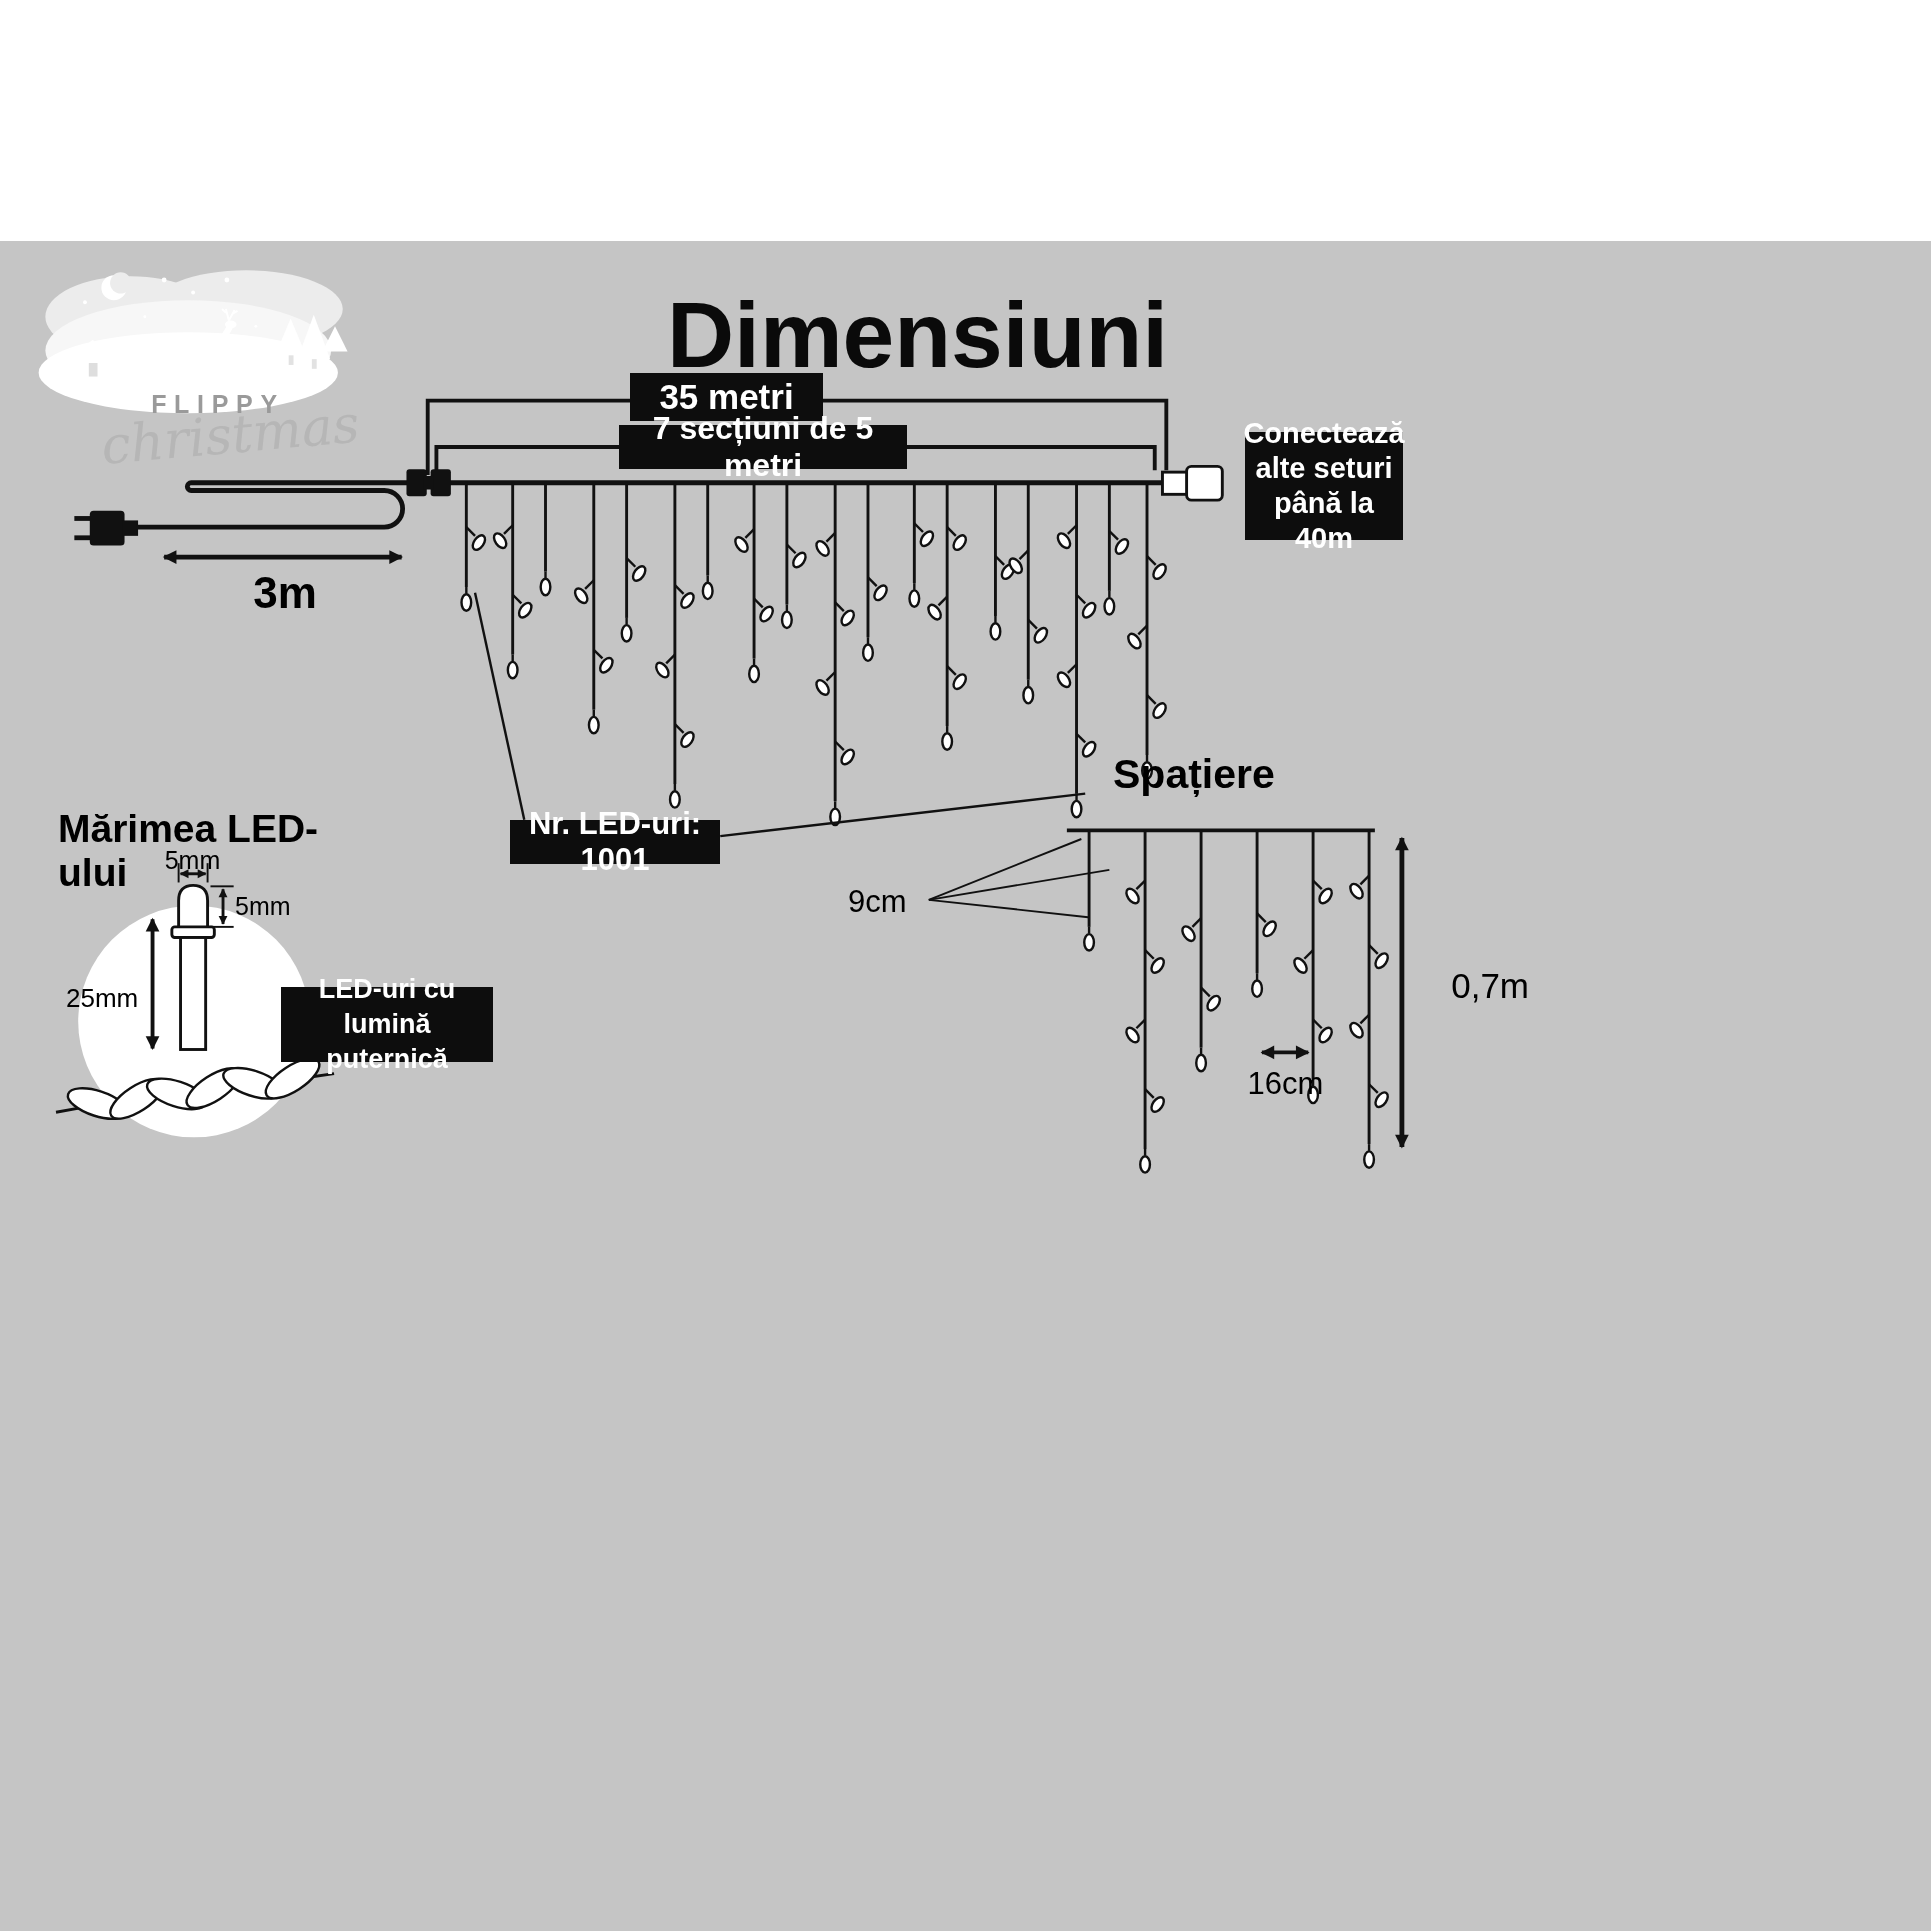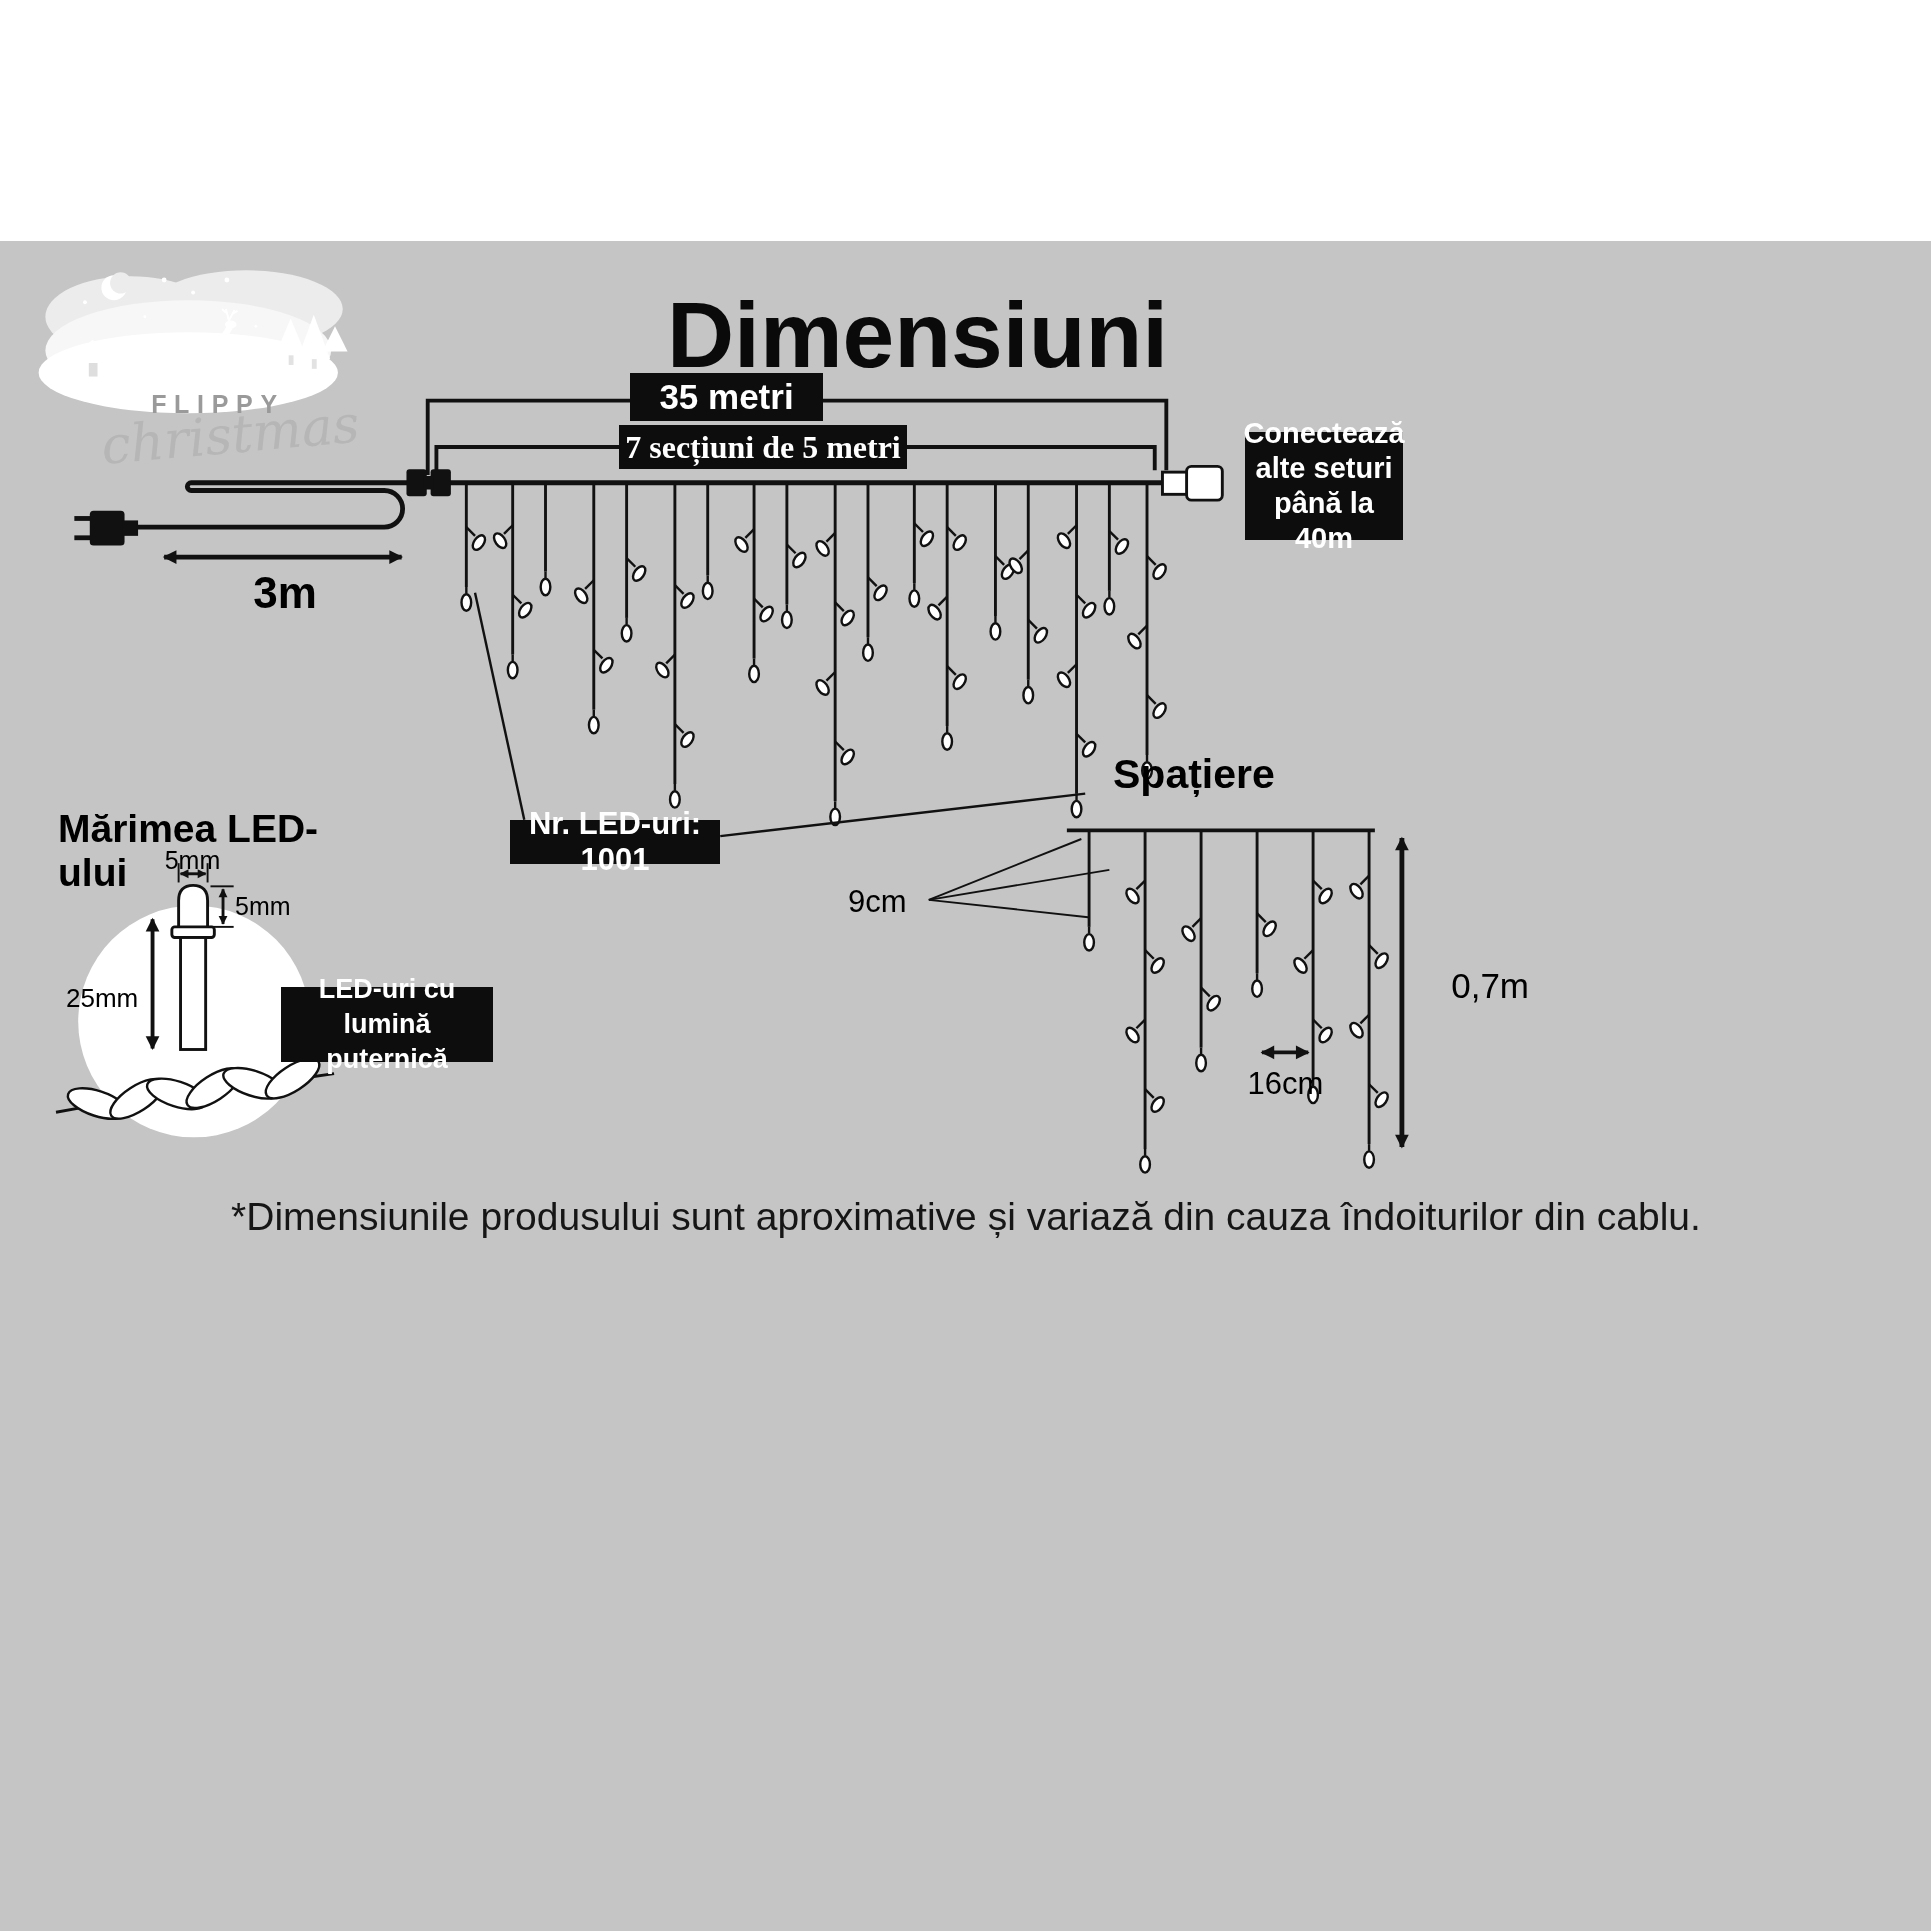--- a/index.html
+++ b/index.html
@@ -360,21 +360,21 @@
       </g>
     </g>
   </svg>
 
   <div class="lbl" style="left:483px;top:282px;width:869px;text-align:center;font-size:93px;font-weight:bold;color:#0a0a0a;">Dimensiuni</div>
 
   <div class="lbl box" style="left:630px;top:373px;width:193px;height:48px;font-size:35px;font-weight:bold;align-items:center;">
     <span>35 metri</span>
   </div>
 
-  <div class="lbl box" style="left:619px;top:425px;width:288px;height:44px;font-size:32px;font-weight:bold;font-family:Liberation Serif, serif;">
+  <div class="lbl box" style="left:619px;top:425px;width:288px;height:44px;font-size:32px;font-weight:bold;">
     <span>7 secțiuni de 5 metri</span>
   </div>
 
   <div class="lbl box" style="left:1245px;top:432px;width:158px;height:108px;font-size:29px;font-weight:bold;line-height:35px;">
     <span>Conectează</span>
     <span>alte seturi</span>
     <span>până la 40m</span>
   </div>
 
   <div class="lbl" style="left:235px;top:568px;width:100px;text-align:center;font-size:44px;font-weight:bold;">3m</div>
@@ -397,20 +397,19 @@
 
   <div class="lbl" style="left:153px;top:846px;width:79px;text-align:center;font-size:25px;">5mm</div>
 
   <div class="lbl" style="left:235px;top:892px;width:73px;font-size:25px;">5mm</div>
 
   <div class="lbl box" style="left:281px;top:987px;width:212px;height:75px;font-size:27px;font-weight:bold;line-height:35px;">
     <span>LED-uri cu lumină</span>
     <span>puternică</span>
   </div>
 
-  <div class="lbl" style="left:97px;top:1195px;width:1738px;text-align:center;font-size:39px;color:#161616;">*Dimensiunile produsului sunt aproximative și variază din cauza îndoiturilor din cablu.</div>
 
   <div class="lbl" style="left:114px;top:390px;width:208px;text-align:center;font-size:25px;font-weight:bold;letter-spacing:7.7px;color:#9a9a9a;">FLIPPY</div>
 
   <div class="lbl script" style="left:101px;top:406px;width:232px;text-align:center;font-size:52px;color:#b6b6b6;transform:rotate(-5deg);">christmas</div>
 
 </div>
 
 
 </body></html>

